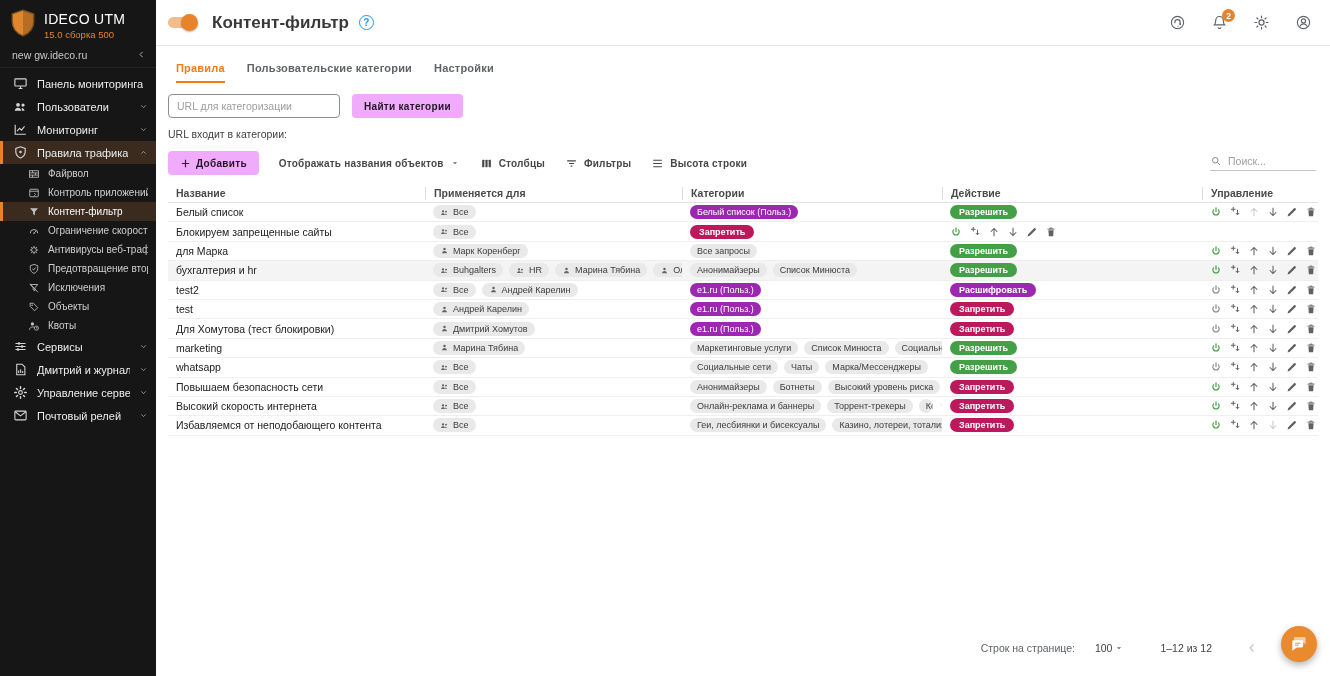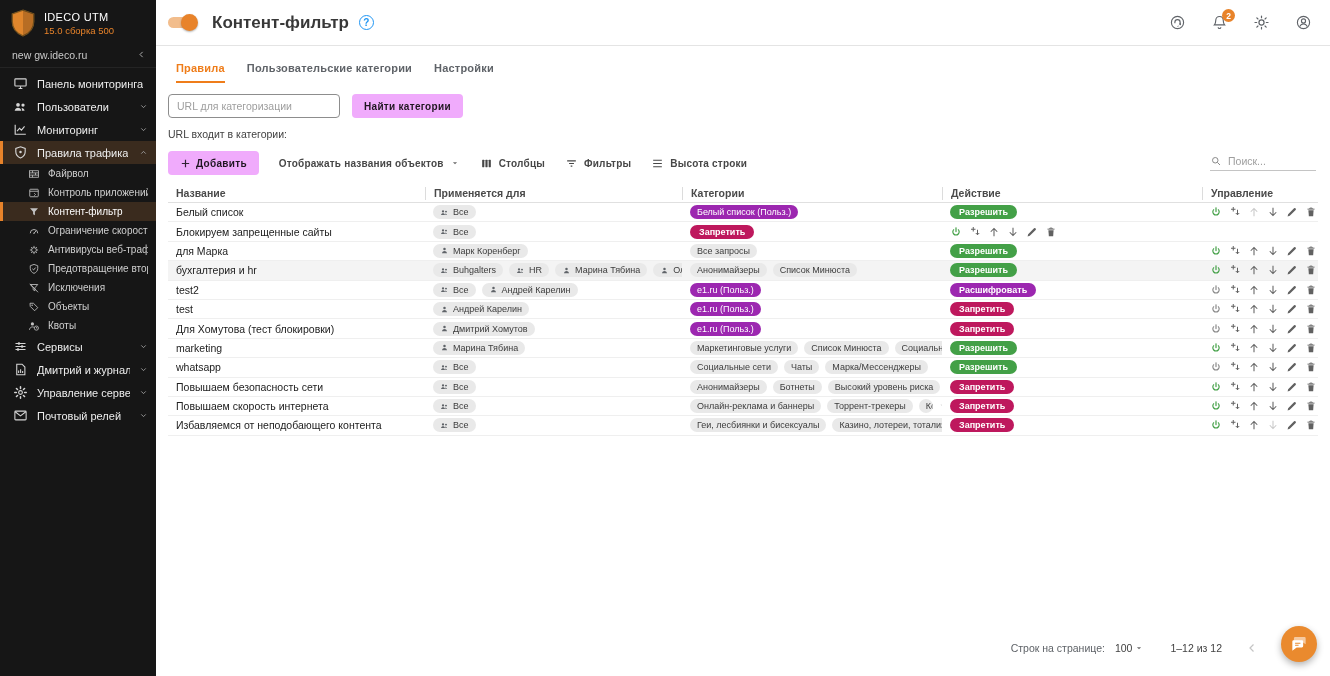--- a/index.html
+++ b/index.html
@@ -4,21 +4,21 @@
 <style>
   * { margin:0; padding:0; box-sizing:border-box; }
   html,body { width:1330px; height:676px; overflow:hidden; }
   body { font-family:"Liberation Sans","DejaVu Sans",sans-serif; background:#fff; color:#212121; }
   .app { display:flex; width:1330px; height:676px; }
 
   
   .sidebar { width:156px; height:676px; background:#161616; flex-shrink:0; color:#e4e4e4; }
   .brand { display:flex; gap:8px; padding:9px 8px 5px 10px; align-items:flex-start; height:42px; }
   .brand-txt { line-height:1.25; padding-top:2px; }
-  .brand-title { font-size:11px; color:#fff; letter-spacing:.3px; }
+  .brand-title { font-size:14px; color:#fff; letter-spacing:.3px; }
   .brand-version { font-size:9.5px; color:#e8832a; }
   .server-row { display:flex; justify-content:space-between; align-items:center; padding:0 10px 0 12px; height:26px; font-size:10.5px; color:#c9c9c9; border-bottom:1px solid #242424; }
   .nav { padding-top:4px; }
   .nav-item { display:flex; align-items:center; gap:9px; height:23px; padding:0 8px 0 13px; font-size:11px; color:#ededed; cursor:pointer; }
   .nav-item .ic { width:15px; height:15px; color:#d6d6d6; flex-shrink:0; }
   .nav-item .chev { width:9px; height:9px; margin-left:auto; color:#9e9e9e; }
   .nav-item.active { background:#3a2b1e; border-left:3px solid #e8832a; padding-left:10px; }
   .submenu .sub-item { display:flex; align-items:center; gap:8px; height:19px; padding:0 8px 0 28px; font-size:10px; color:#cfcfcf; cursor:pointer; }
   .sub-item .ic { width:12px; height:12px; color:#c2c2c2; flex-shrink:0; }
   .sub-item.active { background:#3a2b1e; border-left:3px solid #e8832a; padding-left:25px; color:#fff; }
@@ -75,21 +75,21 @@
   .abadge.deny { background:#be185d; }
   .abadge.decrypt { background:#9c27b0; }
   .td.mgmt { gap:7px; padding-right:2px; }
   .mg { width:12px; height:12px; color:#616161; cursor:pointer; flex-shrink:0; }
   .mg .ic { width:12px; height:12px; display:block; }
   .mg.pw-on { color:#43a047; }
   .mg.pw-off { color:#8a8a8a; }
   .mg.dis { color:#c9c9c9; cursor:default; }
 
   
-  .pager { position:absolute; right:72px; bottom:22px; display:flex; align-items:center; gap:10px; font-size:10.5px; color:#5f6368; }
+  .pager { position:absolute; right:72px; bottom:22px; display:flex; align-items:center; gap:20px; font-size:10.5px; color:#5f6368; }
   .pager .val { color:#424242; display:flex; align-items:center; gap:2px; margin-right:16px; cursor:pointer; }
   .pager .caret { width:10px; height:10px; color:#6a6a6a; }
   .pager .range { color:#424242; margin-right:14px; }
   .pg-prev { width:12px; height:12px; color:#c4c4c4; cursor:pointer; }
   .fab { position:absolute; right:13px; bottom:14px; width:36px; height:36px; border-radius:50%; background:#ea8a2e; box-shadow:0 3px 7px rgba(0,0,0,.3); display:flex; align-items:center; justify-content:center; cursor:pointer; }
   .fab svg { width:20px; height:20px; }
   .ic { display:block; }
 </style>
 </head>
 <body>
@@ -1002,21 +1002,21 @@
                 <svg class="ic " viewBox="0 0 24 24">
                   <path d="M6.8 8.5h10.4l-.9 12H7.7z" fill="currentColor"></path>
                   <path d="M5 6.3h14" stroke="currentColor" stroke-width="1.8"></path>
                   <path d="M9.7 6V4.2h4.6V6" fill="none" stroke="currentColor" stroke-width="1.8"></path>
                 </svg>
               </span>
             </div>
           </div>
           <div class="trow">
             <div class="td name">
-              <span>Повышаем скорость интернета</span>
+              <span>Высокий скорость интернета</span>
             </div>
             <div class="td">
               <span class="chip">
                 <svg class="ic " viewBox="0 0 24 24">
                   <circle cx="8" cy="9.3" r="3" fill="currentColor"></circle>
                   <circle cx="16" cy="9.6" r="2.6" fill="currentColor"></circle>
                   <path d="M2.6 18.8c.8-3.3 2.9-4.9 5.4-4.9s4.6 1.6 5.4 4.9z" fill="currentColor"></path>
                   <path d="M13.8 14.5c2.4.2 4 1.6 4.7 4.3h-4" fill="currentColor"></path>
                 </svg>
                 <span>Все</span>

